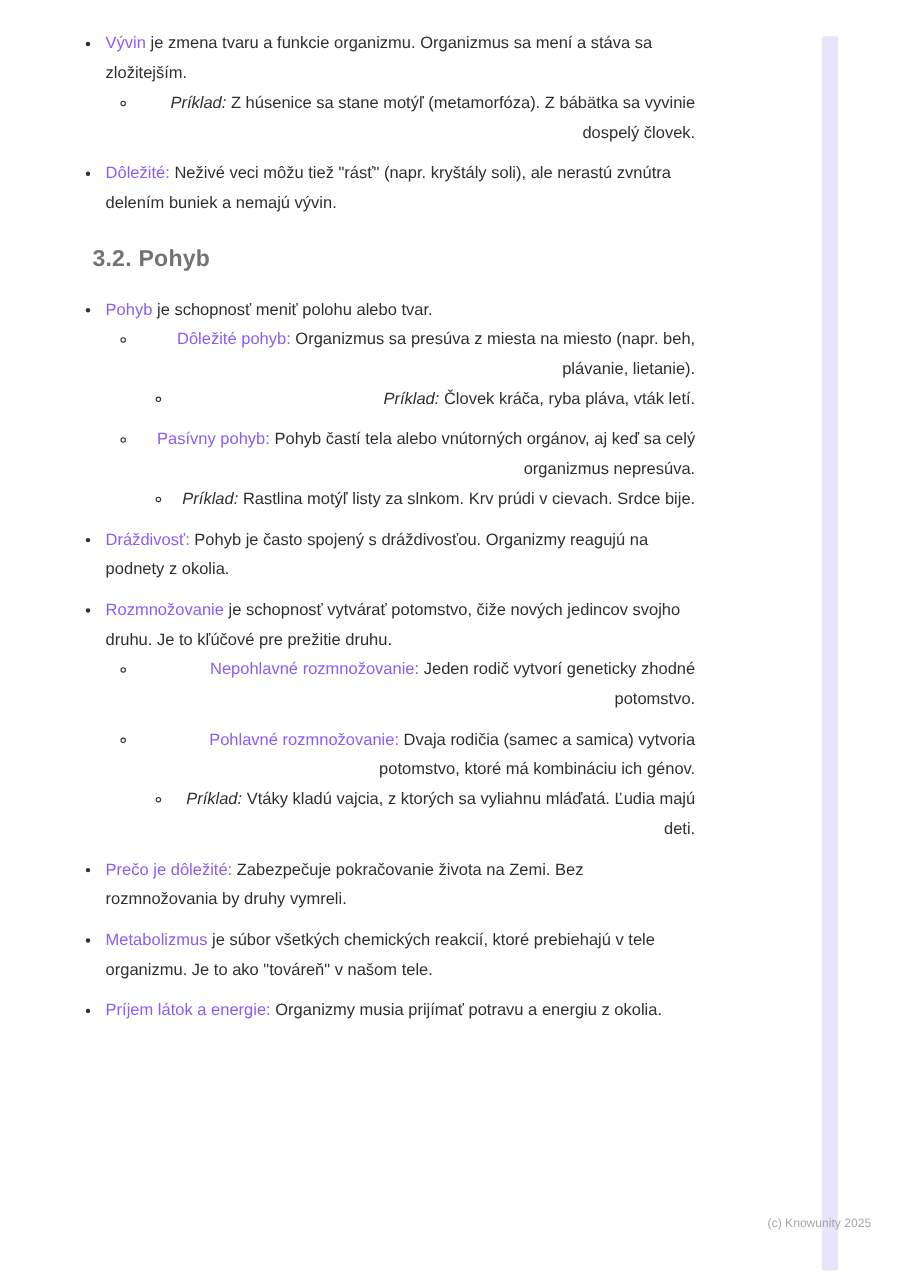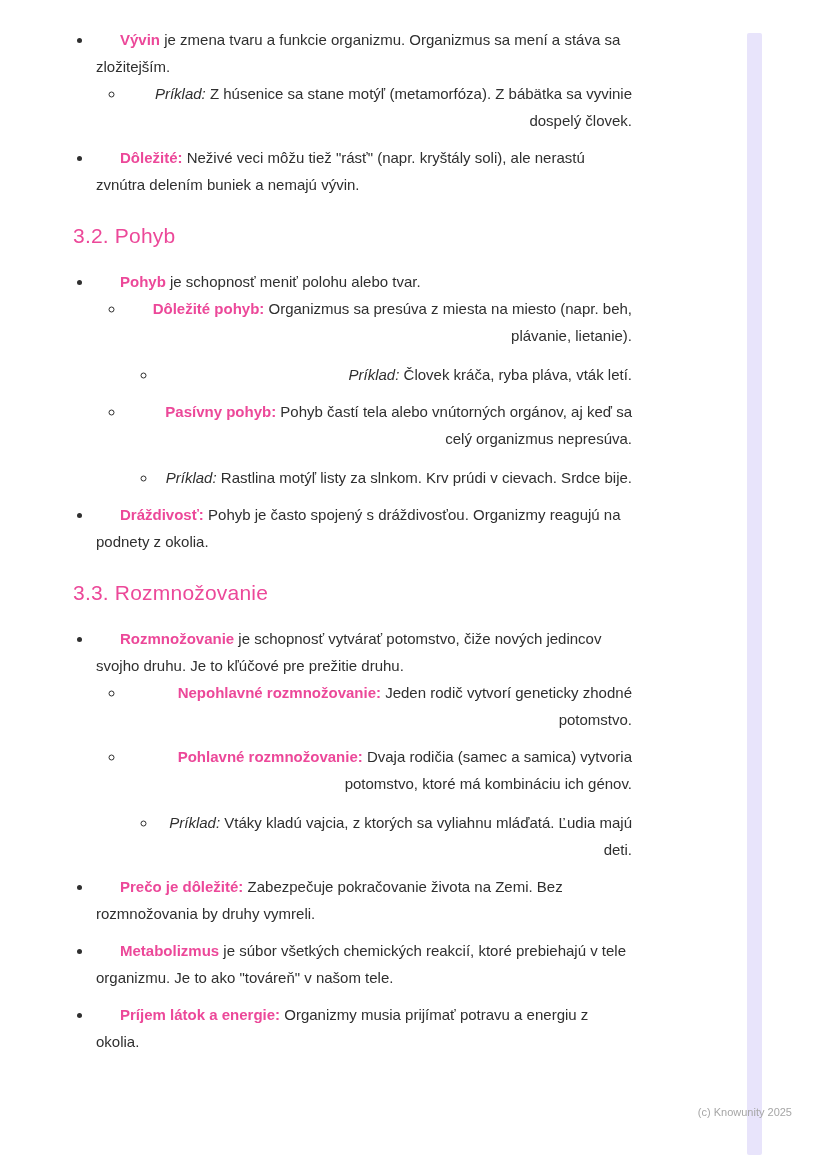--- a/index.html
+++ b/index.html
@@ -28,35 +28,35 @@
   .content {
     position: absolute;
     left: 72px;
     top: 26px;
     width: 560px;
     z-index: 1;
   }
   h2 {
     font-size: 21px;
     line-height: 28px;
-    font-weight: 400;
-    color: #ec4899;
-    margin: 24px 0 18px 1px;
+    font-weight: 700;
+    color: #737373;
+    margin: 24px 0 18px 12px;
     letter-spacing: 0.2px;
   }
-  strong { font-weight: 700; color: #ec4899; margin-left: 24px; }
+  strong { font-weight: 400; color: #8b5cf6; }
   em { font-style: italic; }
   ul { list-style-position: outside; }
   ul.l1 { list-style-type: disc; padding-left: 21px; }
   ul.l1 > li { padding-left: 3px; margin-bottom: 10px; }
   ul.l2 { list-style-type: circle; padding-left: 29px; }
   ul.l2 > li { padding-left: 3px; text-align: right; }
   ul.l2 > li:not(:last-child) { margin-bottom: 10px; }
   ul.l3 { list-style-type: circle; padding-left: 29px; }
-  ul.l3 > li { padding-left: 3px; margin-top: 12px; }
+  ul.l3 > li { padding-left: 3px; }
   .footer-note {
     position: absolute;
     right: 36px;
     bottom: 52px;
     font-size: 11px;
     line-height: 14px;
     color: #a6a6a6;
     z-index: 2;
   }
 </style>
@@ -109,21 +109,20 @@
             </li>
           </ul>
         </li>
         <li>
           <strong>Dráždivosť:</strong><span> Pohyb je často spojený s dráždivosťou. Organizmy reagujú na podnety z okolia.</span>
         </li>
       </ul>
     </section>
 
     <section>
-      <h2>3.3. Rozmnožovanie</h2>
       <ul class="l1">
         <li>
           <strong>Rozmnožovanie</strong><span> je schopnosť vytvárať potomstvo, čiže nových jedincov svojho druhu. Je to kľúčové pre prežitie druhu.</span>
           <ul class="l2">
             <li>
               <strong>Nepohlavné rozmnožovanie:</strong><span> Jeden rodič vytvorí geneticky zhodné potomstvo.</span>
             </li>
             <li>
               <strong>Pohlavné rozmnožovanie:</strong><span> Dvaja rodičia (samec a samica) vytvoria potomstvo, ktoré má kombináciu ich génov.</span>
               <ul class="l3">

